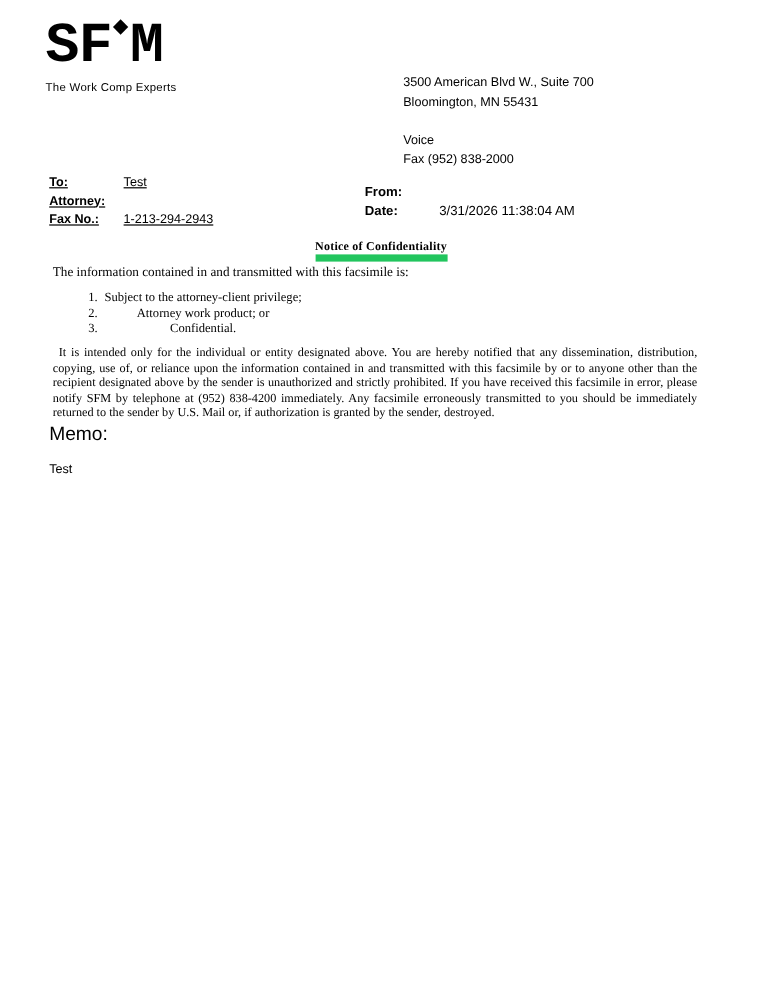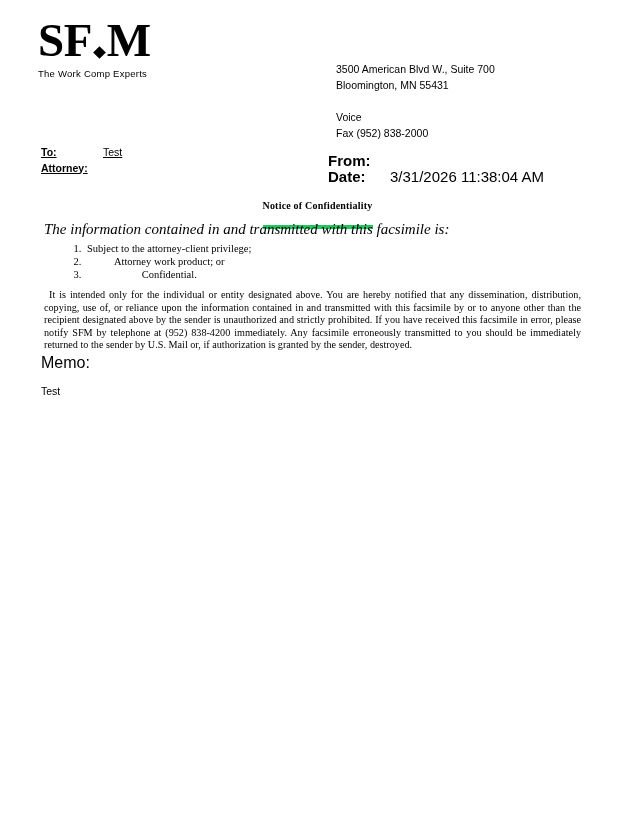--- a/index.html
+++ b/index.html
@@ -23,28 +23,28 @@
   }
 
   
   .letterhead {
     position: absolute;
     left: 38px;
     top: 18px;
     width: 180px;
   }
   .logo-wordmark {
-    font-family: Liberation Serif, serif;
+    font-family: Liberation Mono, monospace;
     font-weight: bold;
     font-size: 47px;
     line-height: 0.95;
     letter-spacing: -0.5px;
     color: #000000;
     display: flex;
-    align-items: flex-end;
+    align-items: flex-start;
     white-space: nowrap;
   }
   .logo-diamond {
     display: inline-block;
     width: 9px;
     height: 9px;
     background: #000000;
     transform: rotate(45deg);
     margin: 0 3px 6px 3px;
     flex: none;
@@ -73,23 +73,23 @@
   .to-block {
     position: absolute;
     left: 41px;
     top: 145px;
     font-size: 10.5px;
     line-height: 15.5px;
     text-decoration: underline;
   }
   .from-block {
     position: absolute;
-    left: 328px;
+    left: 304px;
     top: 153px;
-    font-size: 15px;
+    font-size: 11px;
     line-height: 15.5px;
   }
   .field-row {
     display: flex;
     white-space: nowrap;
   }
   .field-label {
     font-weight: bold;
     flex: none;
   }
@@ -103,31 +103,30 @@
     left: 0;
     right: 0;
     top: 200px;
     text-align: center;
     font-family: "Liberation Serif", serif;
     font-weight: bold;
     font-size: 10px;
     letter-spacing: 0.2px;
   }
   .notice-title span {
-    border-bottom: 4px solid #22c55e;
-    padding-bottom: 14px;
+    border-bottom: 6px solid #22c55e;
+    padding-bottom: 1px;
   }
 
   .notice-intro {
     position: absolute;
     left: 44px;
     top: 221px;
     font-family: "Liberation Serif", serif;
-    font-size: 15px;
-    font-style: italic;
+    font-size: 11px;
   }
 
   .notice-list {
     position: absolute;
     left: 62px;
     top: 243px;
     margin: 0;
     padding: 0 0 0 22px;
     font-family: "Liberation Serif", serif;
     font-size: 10.5px;
@@ -190,20 +189,24 @@
 
   <div class="to-block">
     <div class="field-row">
       <span class="field-label">To:</span>
       <span class="field-value">Test</span>
     </div>
     <div class="field-row">
       <span class="field-label">Attorney:</span>
       <span class="field-value"></span>
     </div>
+    <div class="field-row">
+      <span class="field-label">Fax No.:</span>
+      <span class="field-value">1-213-294-2943</span>
+    </div>
   </div>
 
   <div class="from-block">
     <div class="field-row">
       <span class="field-label">From:</span>
       <span class="field-value"></span>
     </div>
     <div class="field-row">
       <span class="field-label">Date:</span>
       <span class="field-value">3/31/2026 11:38:04 AM</span>

